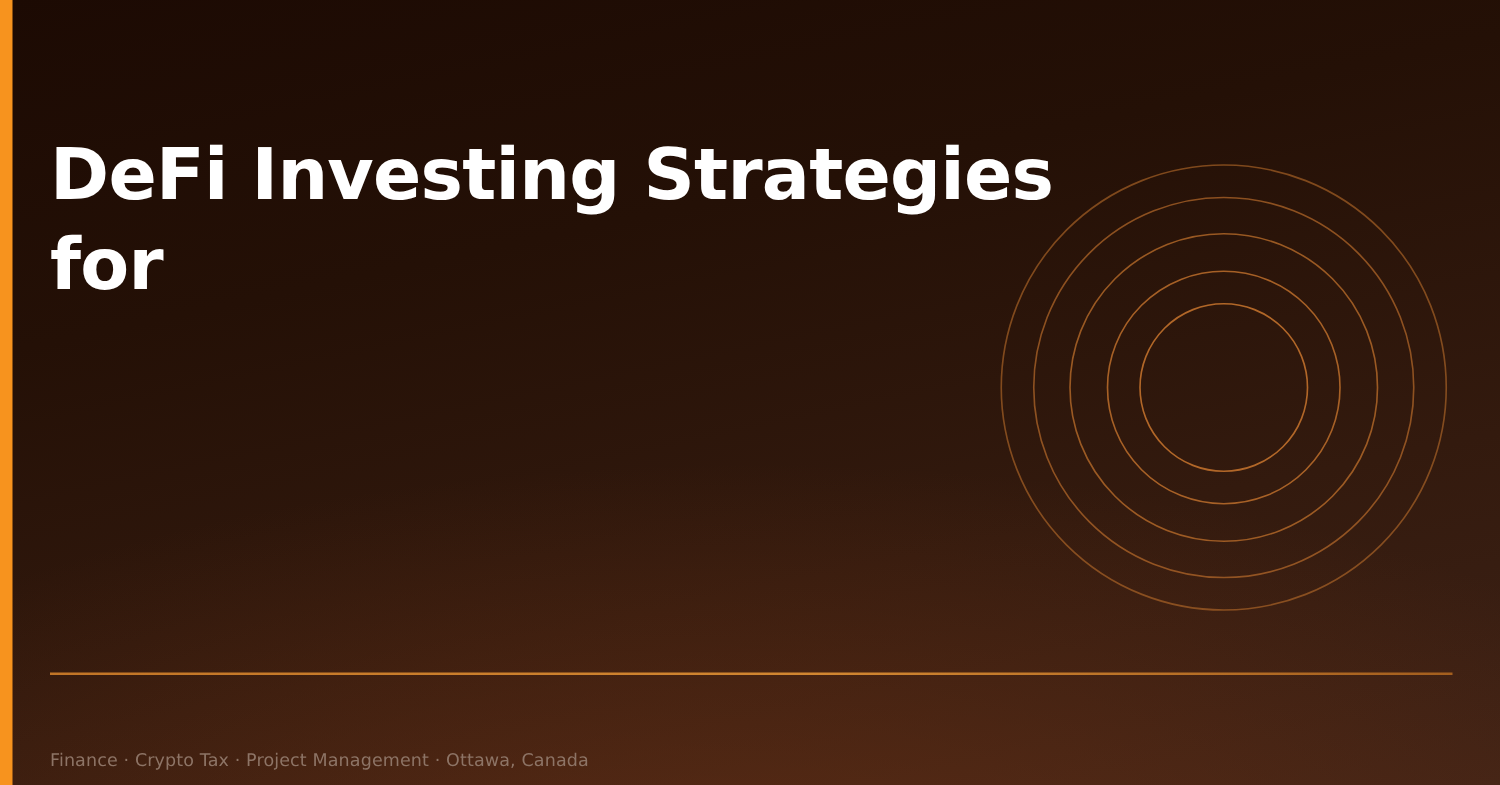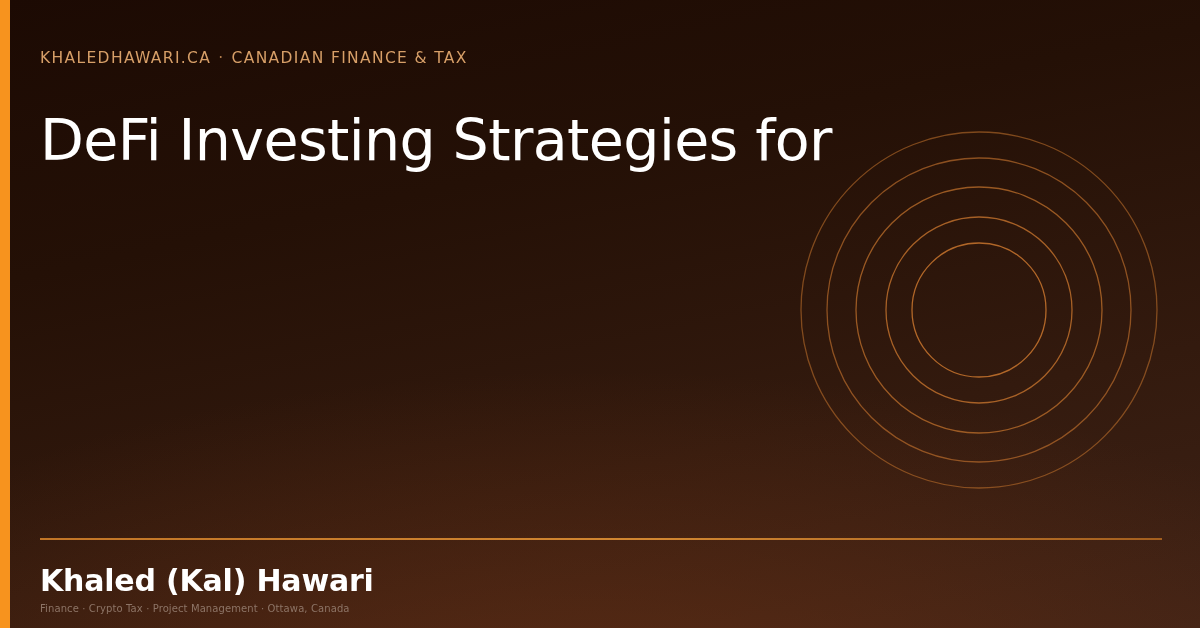--- a/index.html
+++ b/index.html
@@ -69,21 +69,21 @@
   }
 
   .headline {
     position: absolute;
     left: 40px;
     top: 104px;
     width: 900px;
     margin: 0;
     font-size: 57px;
     line-height: 72px;
-    font-weight: 400;
+    font-weight: 700;
     letter-spacing: -0.6px;
   }
   .headline .line1 { display: block; color: #ffffff; }
   .headline .line2 { display: block; color: #f7931e; }
 
   .divider {
     position: absolute;
     left: 40px;
     top: 538px;
     width: 1122px;
@@ -102,21 +102,21 @@
     font-weight: 700;
     color: #ffffff;
     letter-spacing: -0.2px;
     white-space: nowrap;
   }
 
   .author-meta {
     position: absolute;
     left: 40px;
     top: 599px;
-    font-size: 10px;
+    font-size: 14px;
     line-height: 20px;
     color: #8d7466;
     font-weight: 400;
     letter-spacing: 0.1px;
     white-space: nowrap;
   }
 </style>
 </head>
 <body>
 
@@ -129,28 +129,24 @@
       <circle cx="979" cy="310" r="67" opacity="0.85"></circle>
       <circle cx="979" cy="310" r="93" opacity="0.78"></circle>
       <circle cx="979" cy="310" r="123" opacity="0.70"></circle>
       <circle cx="979" cy="310" r="152" opacity="0.62"></circle>
       <circle cx="979" cy="310" r="178" opacity="0.55"></circle>
     </g>
   </svg>
 
   <div class="content">
 
-    <div class="eyebrow">
-      <span>KHALEDHAWARI.CA</span><span class="sep">·</span><span>CANADIAN FINANCE &amp; TAX</span>
-    </div>
 
     <h1 class="headline">
       <span class="line1">DeFi Investing Strategies for</span>
     </h1>
 
     <div class="divider"></div>
 
-    <div class="author">Khaled (Kal) Hawari</div>
 
     <div class="author-meta">Finance · Crypto Tax · Project Management · Ottawa, Canada</div>
 
   </div>
 </div>
 
 </body></html>

